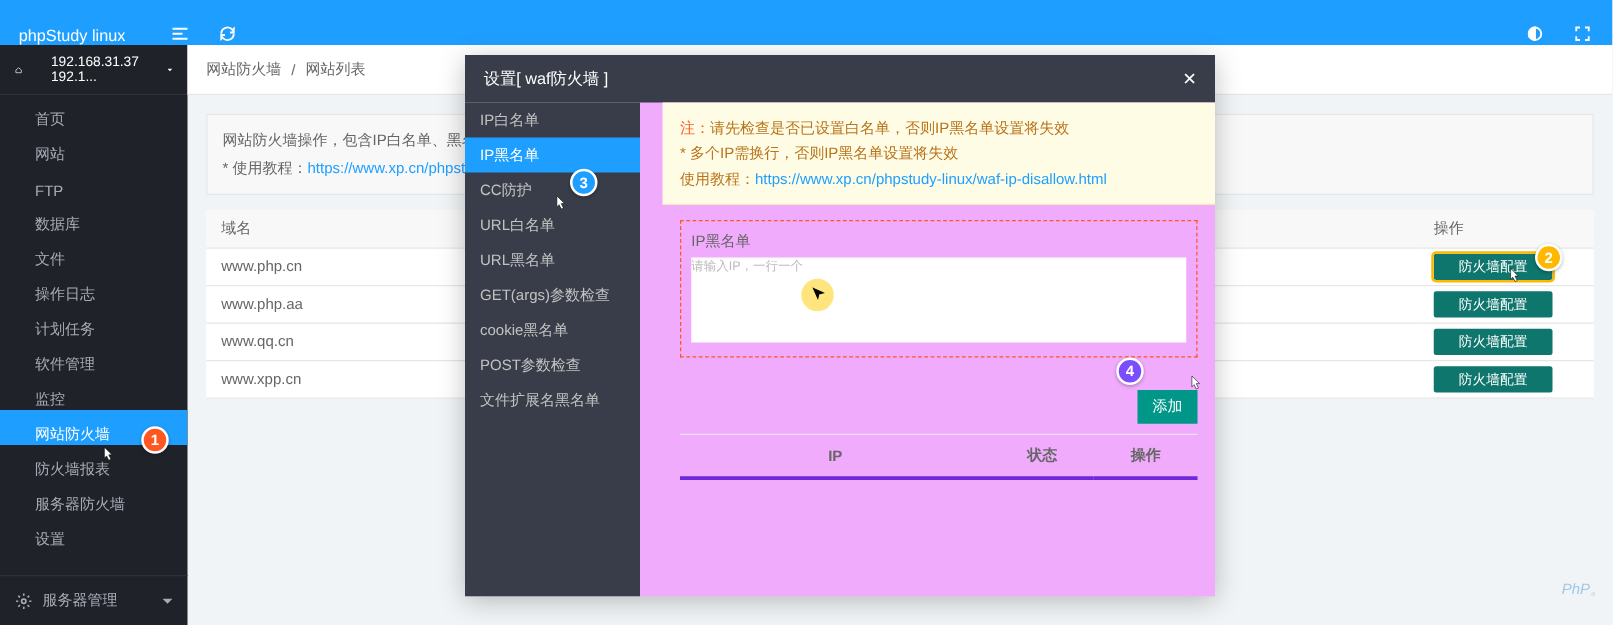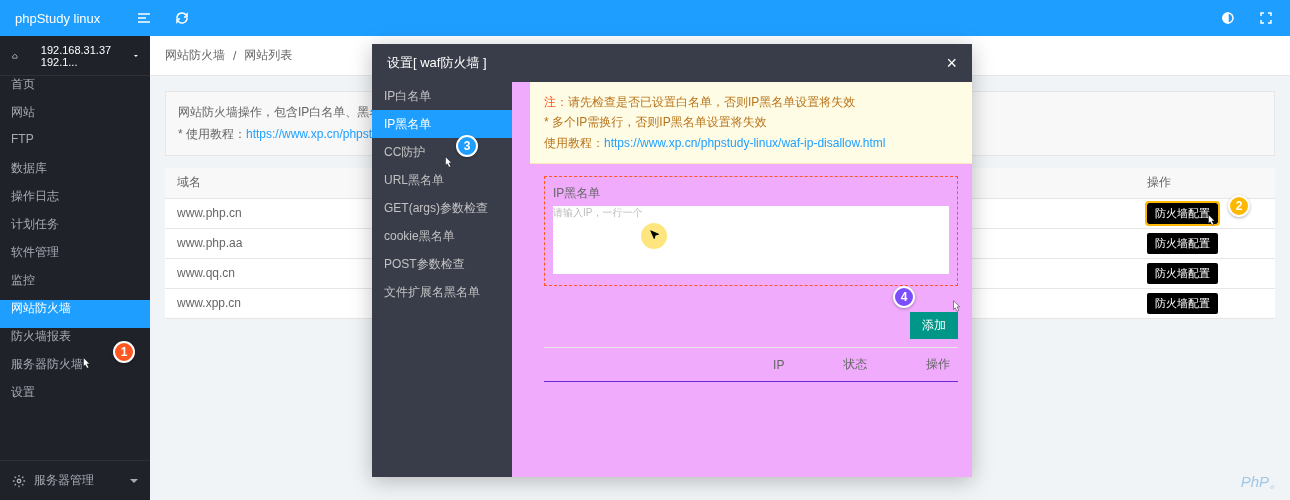--- a/index.html
+++ b/index.html
@@ -1,48 +1,48 @@
 <!DOCTYPE html>
 <html><head>
   <meta charset="utf-8">
   <style>
     * { box-sizing: border-box; margin: 0; padding: 0; }
     body { font-family: "Microsoft YaHei", sans-serif; font-size: 12px; background: #f1f4f6; width: 1290px; height: 500px; overflow: hidden; position: relative; }
     
-    .top-header { height: 36px; background: #1e9fff; display: flex; align-items: center; padding: 0 15px; color: #fff; }
+    .top-header { height: 36px; background: #1e9fff; display: flex; align-items: flex-end; padding: 0 15px; color: #fff; }
     .brand { font-size: 13px; font-weight: 500; }
     .header-icons-left { margin-left: 35px; display: flex; gap: 20px; }
     .header-icons-right { margin-left: auto; display: flex; gap: 20px; }
     .header-icon { width: 18px; height: 18px; display: flex; align-items: center; justify-content: center; cursor: pointer; }
     
     .main-layout { display: flex; height: 464px; }
     .sidebar { width: 150px; background: #20222a; color: #fff; flex-shrink: 0; display: flex; flex-direction: column; }
     .ip-selector { height: 40px; border-bottom: 1px solid #2d3039; display: flex; align-items: center; padding: 0 12px; font-size: 11px; gap: 23px; }
     .sidebar-nav { flex: 1; overflow-y: auto; }
-    .nav-item { height: 28px; display: flex; align-items: flex-start; padding: 0 11px; color: #a6abb4; font-size: 12px; cursor: pointer; }
+    .nav-item { height: 28px; display: flex; align-items: flex-end; padding: 0 28px; color: #a6abb4; font-size: 12px; cursor: pointer; }
     .nav-item.active { background: #1e9fff; color: #fff; position: relative; }
     .sidebar-footer { height: 40px; border-top: 1px solid #2d3039; display: flex; align-items: center; padding: 0 12px; color: #a6abb4; cursor: pointer; }
     .sidebar-footer .gear { margin-right: 8px; }
     .sidebar-footer .chev { margin-left: auto; }
     
     .content { flex: 1; display: flex; flex-direction: column; }
     .breadcrumb-bar { height: 40px; background: #fff; border-bottom: 1px solid #e6e6e6; display: flex; align-items: center; padding: 0 15px; color: #666; font-size: 12px; gap: 8px; }
     .breadcrumb-bar a { color: #666; text-decoration: none; }
     .content-body { flex: 1; padding: 15px; }
     
     .notice-box { background: #f8f8f8; border: 1px solid #e6e6e6; padding: 10px 12px; color: #666; line-height: 1.8; margin-bottom: 12px; }
     .notice-box .link { color: #1e9fff; }
     
     .data-table { width: 100%; border-collapse: collapse; background: #fff; }
     .data-table th, .data-table td { border-bottom: 1px solid #e6e6e6; padding: 0 12px; height: 30px; text-align: left; font-weight: normal; color: #666; }
     .data-table th { background: #f8f8f8; }
     .data-table .col-domain { width: 540px; }
     .data-table .col-check { width: 430px; }
     .data-table .col-action { }
-    .action-btn { display: inline-block; background: #000000; color: #fff; padding: 3px 8px; border-radius: 2px; font-size: 11px; cursor: pointer; }
+    .action-btn { display: inline-block; background: #0f766e; color: #fff; padding: 3px 20px; border-radius: 2px; font-size: 11px; cursor: pointer; }
     .action-btn.highlighted { outline: 2px solid #ffb800; }
     
     
     .modal { position: absolute; top: 44px; left: 372px; width: 600px; background: #f0abfc; box-shadow: 0 4px 20px rgba(0,0,0,0.25); z-index: 100; }
     .modal-header { height: 38px; background: #393d49; color: #fff; display: flex; align-items: center; padding: 0 15px; font-size: 13px; }
     .modal-close { margin-left: auto; cursor: pointer; font-size: 18px; }
     .modal-body { display: flex; min-height: 395px; gap: 18px; }
     .modal-sidebar { width: 140px; background: #393d49; flex-shrink: 0; }
     .modal-nav-item { height: 28px; display: flex; align-items: center; padding: 0 12px; color: #c2c2c2; font-size: 12px; cursor: pointer; position: relative; }
     .modal-nav-item.active { background: #1e9fff; color: #fff; }
@@ -51,33 +51,33 @@
     .modal-notice .red { color: #ff5722; }
     .modal-notice .link2 { color: #1e9fff; }
     .modal-form { padding: 12px 14px; }
     .ip-box { border: 1px dashed #ff5722; padding: 8px; }
     .ip-box-label { color: #666; margin-bottom: 4px; }
     .ip-textarea { width: 100%; height: 68px; border: none; outline: none; resize: none; font-family: inherit; font-size: 10px; color: #333; }
     .ip-textarea::placeholder { color: #bbb; }
     .btn-add-row { display: flex; justify-content: flex-end; padding: 14px 14px 8px; }
     .btn-add { background: #009688; color: #fff; border: none; padding: 5px 12px; border-radius: 0; cursor: pointer; font-size: 12px; }
     .modal-table { width: 100%; border-collapse: collapse; margin: 0 14px; width: calc(100% - 28px); }
-    .modal-table th { border-top: 1px solid #e6e6e6; border-bottom: 1px solid #6d28d9; padding: 8px; text-align: right; font-weight: normal; color: #666; font-size: 12px; }
+    .modal-table th { border-top: 1px solid #e6e6e6; border-bottom: 3px solid #6d28d9; padding: 8px; text-align: center; font-weight: bold; color: #666; font-size: 12px; }
     
     
     .marker { position: absolute; width: 22px; height: 22px; border-radius: 50%; color: #fff; font-weight: bold; display: flex; align-items: center; justify-content: center; font-size: 12px; z-index: 200; border: 2px solid #fff; box-shadow: 0 1px 3px rgba(0,0,0,0.3); }
     .m1 { background: #ff5722; top: 341px; left: 113px; }
     .m2 { background: #ffb800; top: 195px; left: 1228px; }
     .m3 { background: #1e9fff; top: 135px; left: 456px; }
     .m4 { background: #7b4dff; top: 286px; left: 893px; }
     
     .cursor-ptr { position: absolute; width: 14px; height: 16px; z-index: 201; }
     .highlight-circle { position: absolute; width: 26px; height: 26px; border-radius: 50%; background: #ffe066; opacity: 0.85; z-index: 150; top: 223px; left: 641px; }
     
-    .watermark { position: absolute; right: 6px; bottom: 8px; font-size: 15px; color: #a0c7e6; font-style: italic; }
+    .watermark { position: absolute; right: 6px; bottom: 20px; font-size: 12px; color: #a0c7e6; font-style: italic; }
     
     svg { display: block; }
   </style>
 </head>
 <body>
 
 <div class="top-header">
   <div class="brand">phpStudy linux</div>
   <div class="header-icons-left">
     <div class="header-icon">
@@ -128,20 +128,23 @@
       <div class="nav-item">
           <span>网站</span>
         </div>
       <div class="nav-item">
           <span>FTP</span>
         </div>
       <div class="nav-item">
           <span>数据库</span>
         </div>
       <div class="nav-item">
+          <span>文件</span>
+        </div>
+      <div class="nav-item">
           <span>操作日志</span>
         </div>
       <div class="nav-item">
           <span>计划任务</span>
         </div>
       <div class="nav-item">
           <span>软件管理</span>
         </div>
       <div class="nav-item">
           <span>监控</span>
@@ -227,20 +230,23 @@
   <div class="modal-body">
     <div class="modal-sidebar">
       <div class="modal-nav-item">
           <span>IP白名单</span>
         </div>
       <div class="modal-nav-item active">
           <span>IP黑名单</span>
         </div>
       <div class="modal-nav-item">
           <span>CC防护</span>
+        </div>
+      <div class="modal-nav-item">
+          <span>URL白名单</span>
         </div>
       <div class="modal-nav-item">
           <span>URL黑名单</span>
         </div>
       <div class="modal-nav-item">
           <span>GET(args)参数检查</span>
         </div>
       <div class="modal-nav-item">
           <span>cookie黑名单</span>
         </div>

